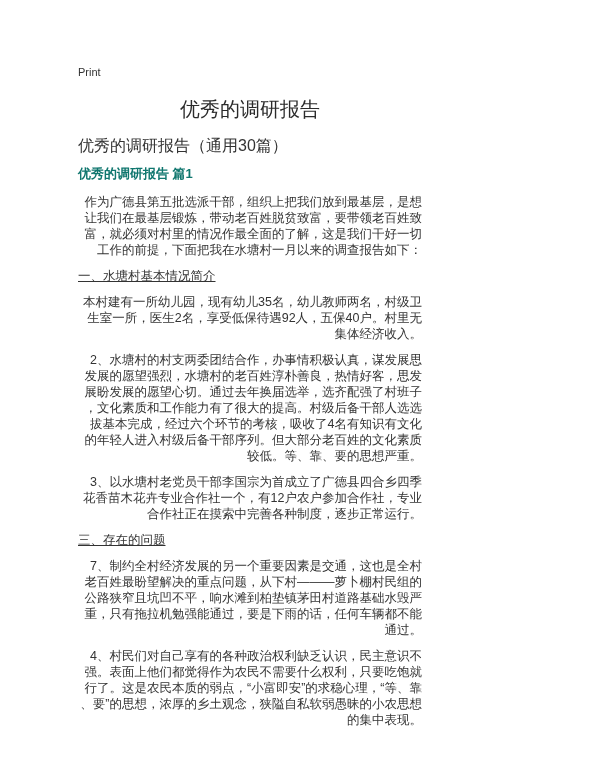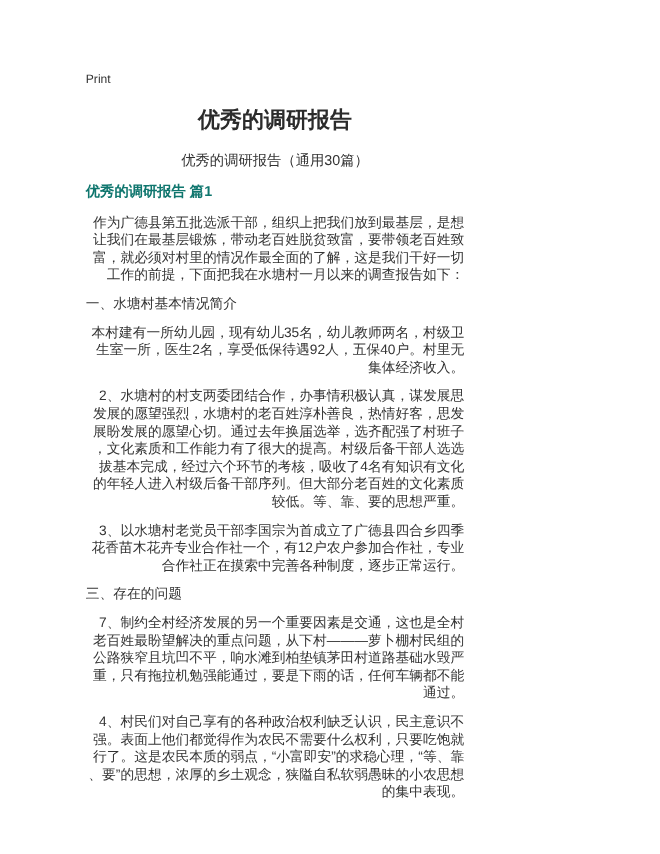--- a/index.html
+++ b/index.html
@@ -22,31 +22,30 @@
     .print-link {
       font-size: 11px;
       color: #333333;
       line-height: 13px;
       cursor: pointer;
       display: inline-block;
     }
     .page-title {
       text-align: center;
       font-size: 20px;
-      font-weight: bold;
+      font-weight: normal;
       color: #2b2b2b;
       line-height: 22px;
       margin: 18px 0 18px 0;
     }
     .subtitle {
-      font-size: 13px;
+      font-size: 16px;
       color: #333333;
       line-height: 16px;
       margin: 0 0 12px 0;
-      text-align: center;
     }
     .article-heading {
       font-size: 13px;
       font-weight: bold;
       color: #0f766e;
       line-height: 15px;
       margin: 0 0 13px 0;
     }
     .para {
       font-size: 12.5px;
@@ -55,20 +54,21 @@
       margin: 10px 0;
       word-break: break-all;
       line-break: anywhere;
       text-align: right;
     }
     .section-heading {
       font-size: 12.5px;
       color: #333333;
       line-height: 16px;
       margin: 10px 0;
+      text-decoration: underline;
     }
   </style>
 </head>
 <body>
 
 <div class="page">
   <div class="content">
 
     <div class="print-link">Print</div>
 

